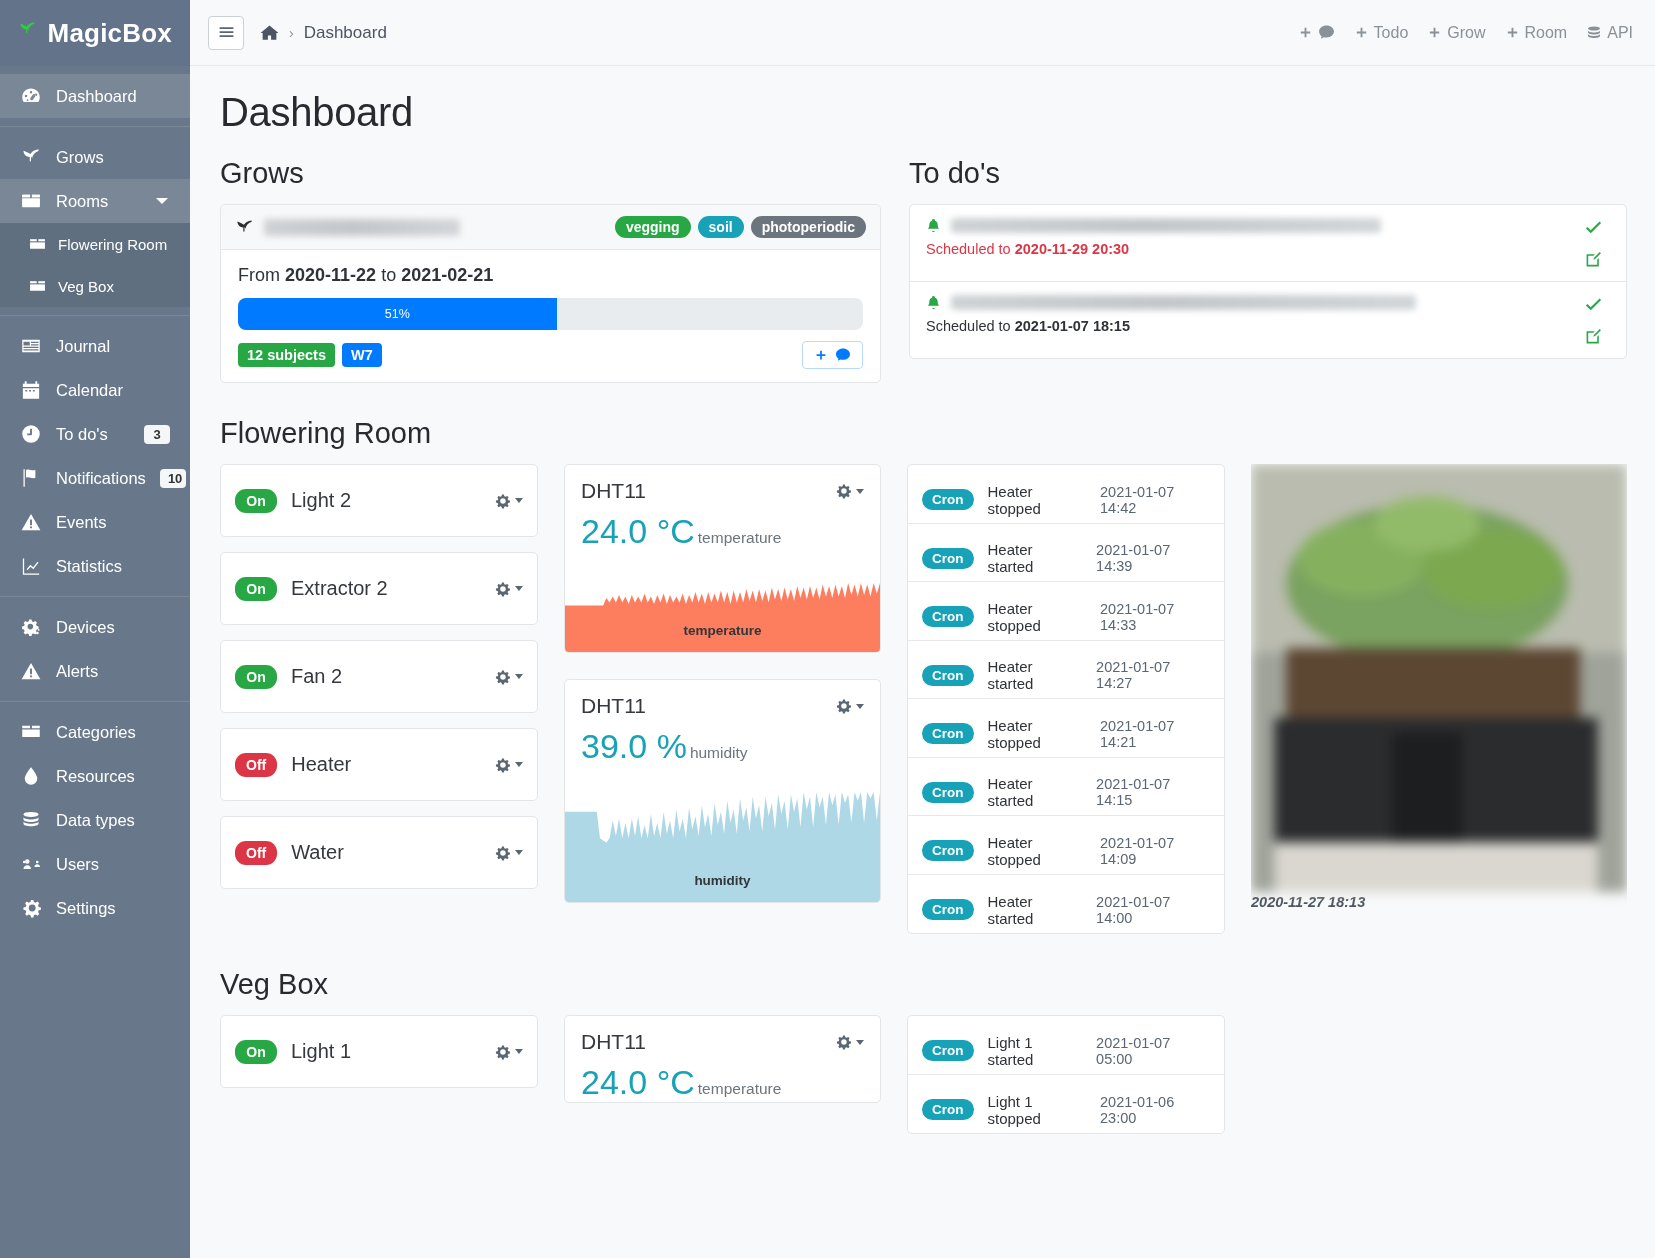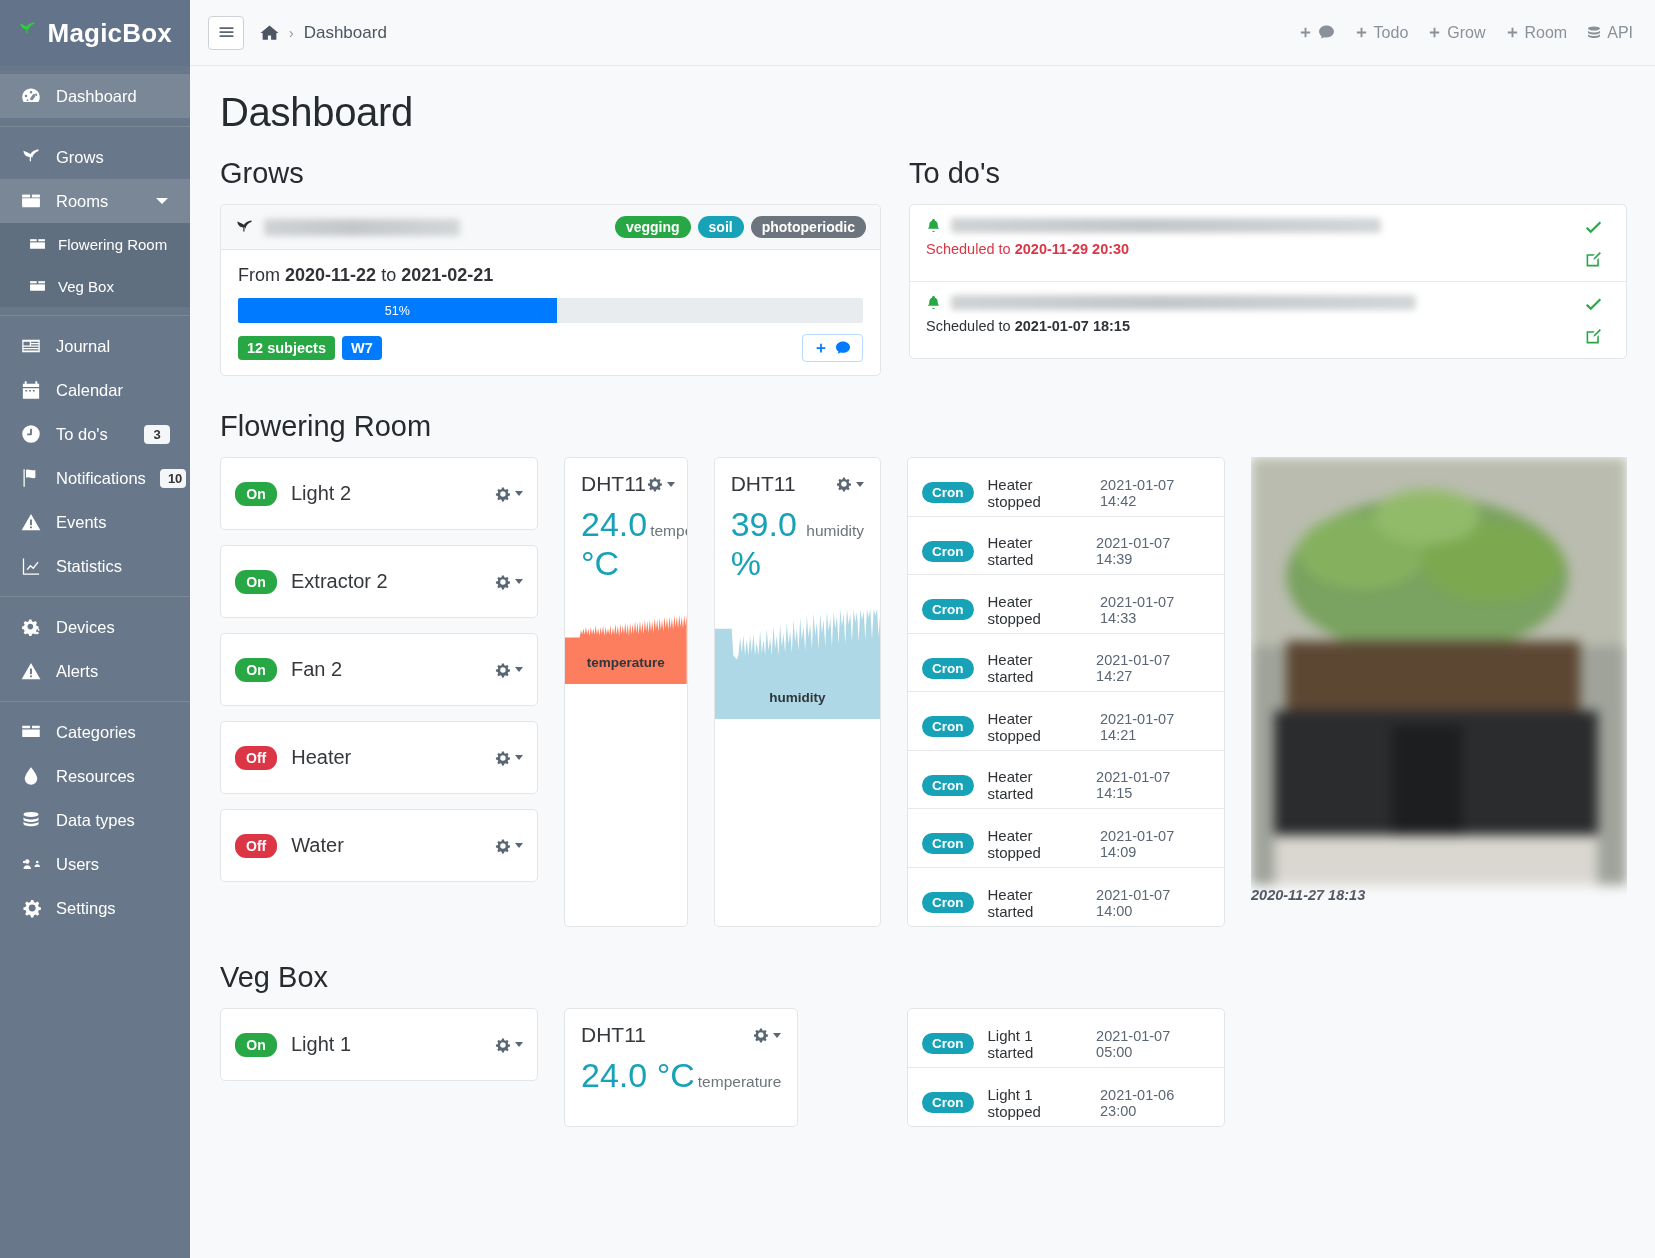--- a/index.html
+++ b/index.html
@@ -87,21 +87,21 @@
   .redact { background: linear-gradient(90deg,#cfd2d4,#c4c7ca 45%,#d3d6d8); border-radius: 3px; filter: blur(3.2px); }
   .grow-name { height: 17px; width: 196px; }
   .grow-tags { margin-left: auto; display: flex; gap: 7px; }
   .tag { font-size: 14px; font-weight: 700; color: #fff; border-radius: 11px; padding: 3px 11px; }
   .tag.green { background: #28a745; }
   .tag.teal { background: #17a2b8; }
   .tag.gray { background: #6c757d; }
   .grow-body { padding: 15px 17px 13px; }
   .grow-range { font-size: 18px; color: #2f3338; margin-bottom: 12px; }
   .grow-range b { font-weight: 700; }
-  .progress { height: 25px; background: #e9ecef; border-radius: 2px; overflow: hidden; margin-bottom: 11px; }
+  .progress { height: 32px; background: #e9ecef; border-radius: 8px; overflow: hidden; margin-bottom: 11px; }
   .progress-bar { height: 100%; background: #007bff; color: #fff; font-size: 12.5px; display: flex; align-items: center; justify-content: center; }
   .grow-foot { display: flex; align-items: center; gap: 7px; }
   .pill { font-size: 14.5px; font-weight: 700; color: #fff; border-radius: 4px; padding: 4px 9px; }
   .pill.green { background: #28a745; }
   .pill.blue { background: #007bff; }
   .grow-actions {
     margin-left: auto; border: 1px solid #b8daff; border-radius: 4px;
     padding: 5px 11px; display: flex; align-items: center; gap: 7px; cursor: pointer; background:#fff;
   }
   .grow-actions svg { fill: #007bff; display:block; }
@@ -115,21 +115,21 @@
   .todo-redact { height: 15px; border-radius: 3px; }
   .todo-sched { font-size: 14.5px; color: #dc3545; }
   .todo-sched.dark { color: #2f3338; }
   .todo-sched b { font-weight: 700; }
   .todo-acts { width: 34px; flex: 0 0 34px; display: flex; flex-direction: column; align-items: center; gap: 14px; padding-top: 2px; }
   .todo-acts svg { width: 17px; height: 17px; fill: #28a745; cursor: pointer; display:block; }
 
   
   .room-grid { display: flex; gap: 26px; }
   .devices-col { width: 318px; flex: 0 0 318px; display: flex; flex-direction: column; gap: 15px; }
-  .sensors-col { width: 317px; flex: 0 0 317px; display: flex; gap: 26px; }
+  .sensors-col { width: 317px; flex: 0 0 317px; display: flex; flex-direction: column; gap: 26px; }
   .logs-col { width: 318px; flex: 0 0 318px; }
   .photo-col { flex: 1 1 auto; }
 
   .device-card { height: 73px; display: flex; align-items: center; padding: 0 14px; gap: 14px; }
   .state { font-size: 14px; font-weight: 700; color: #fff; border-radius: 11px; padding: 4px 11px; min-width: 42px; text-align: center; }
   .state.on { background: #28a745; }
   .state.off { background: #dc3545; }
   .device-name { font-size: 20px; color: #35383c; }
   .gear-drop { margin-left: auto; display: flex; align-items: center; gap: 5px; cursor: pointer; }
   .gear-drop svg { width: 16px; height: 16px; fill: #5a6673; display:block; }

